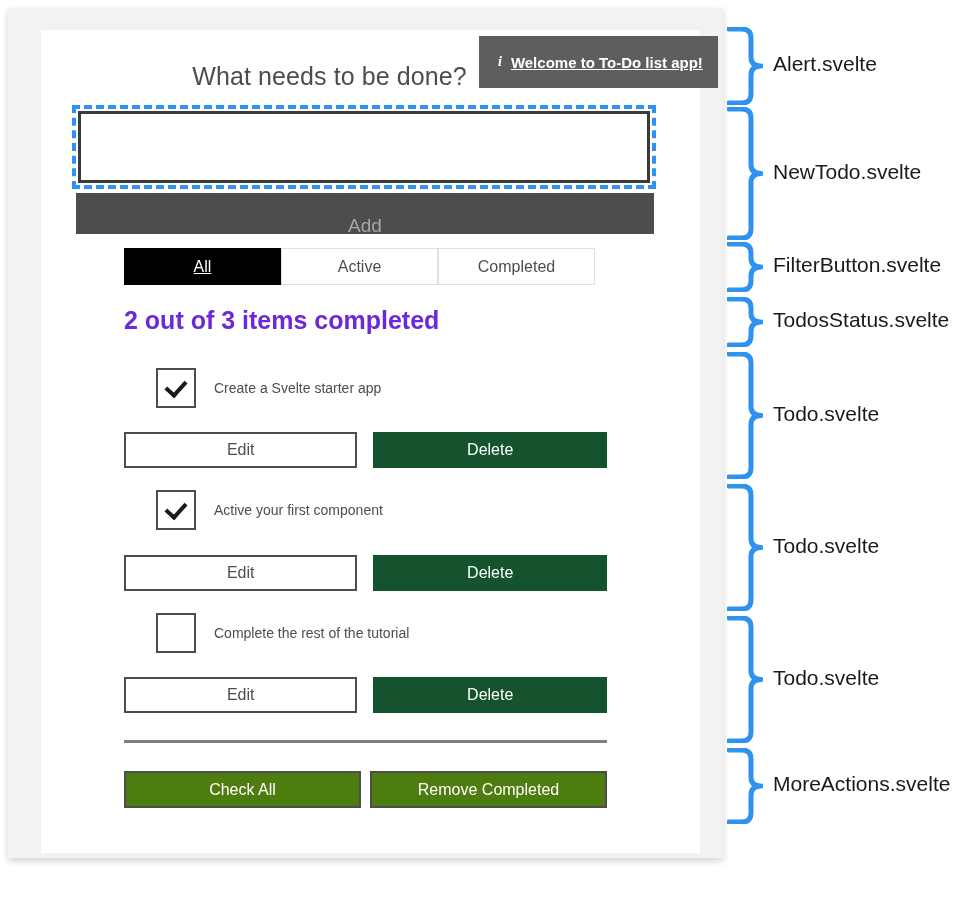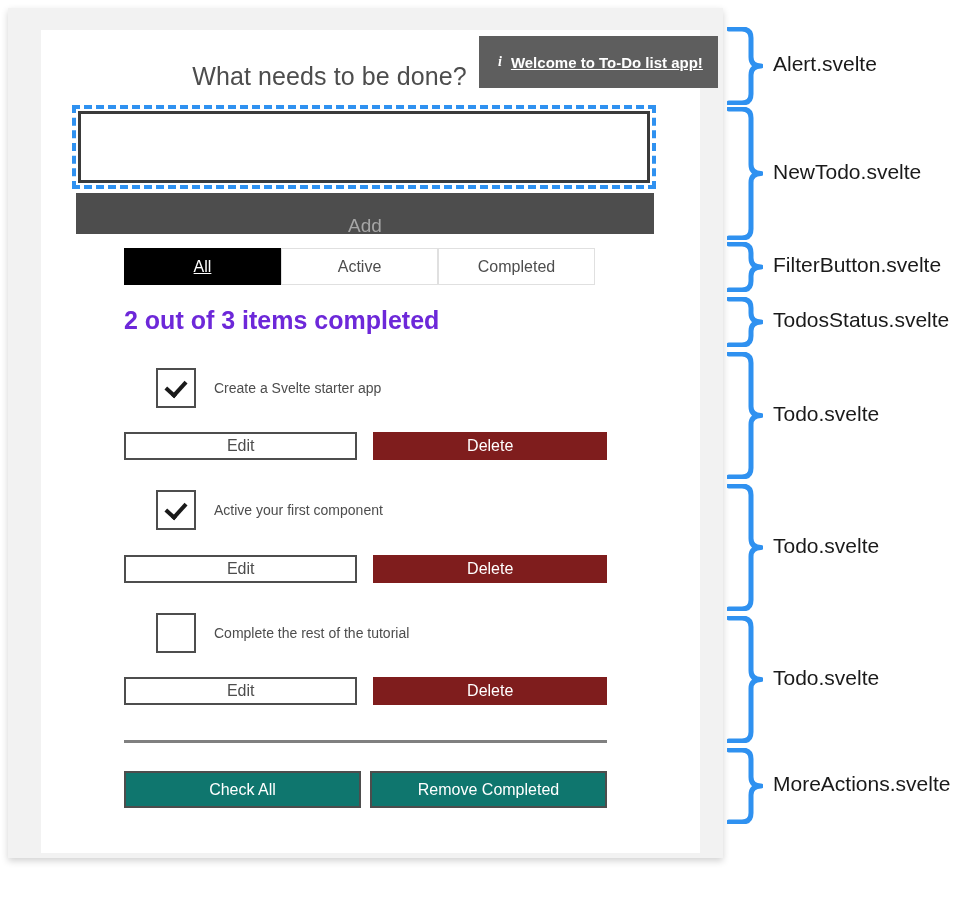--- a/index.html
+++ b/index.html
@@ -200,41 +200,41 @@
   .todo-label {
     margin-left: 18px;
     font-size: 14px;
     color: #4d4d4d;
     white-space: nowrap;
   }
   .todo-actions {
     position: absolute;
     left: 124px;
     width: 483px;
-    height: 28px;
+    height: 36px;
     display: flex;
   }
   .btn-edit {
     width: 237px;
     box-sizing: border-box;
     background: #ffffff;
     border: 2px solid #4d4d4d;
     color: #4d4d4d;
     font-size: 16px;
     font-family: "Liberation Sans", sans-serif;
     display: flex;
     align-items: center;
     justify-content: center;
     padding: 0;
   }
   .btn-delete {
     width: 237px;
     margin-left: 16px;
     box-sizing: border-box;
-    background: #7f1d1d;
+    background: #14532d;
     border: none;
     color: #ffffff;
     font-size: 16px;
     font-family: "Liberation Sans", sans-serif;
     display: flex;
     align-items: center;
     justify-content: center;
     padding: 8px;
   }
 
@@ -253,21 +253,21 @@
     position: absolute;
     left: 124px;
     top: 771px;
     width: 483px;
     height: 37px;
     display: flex;
   }
   .btn-moreaction {
     width: 271px;
     box-sizing: border-box;
-    background: #0f766e;
+    background: #4d7c0f;
     border: 2px solid #4d4d4d;
     color: #ffffff;
     font-size: 16px;
     font-family: "Liberation Sans", sans-serif;
     display: flex;
     align-items: center;
     justify-content: center;
     padding: 0;
   }
   .btn-moreaction.second { margin-left: 9px; }

